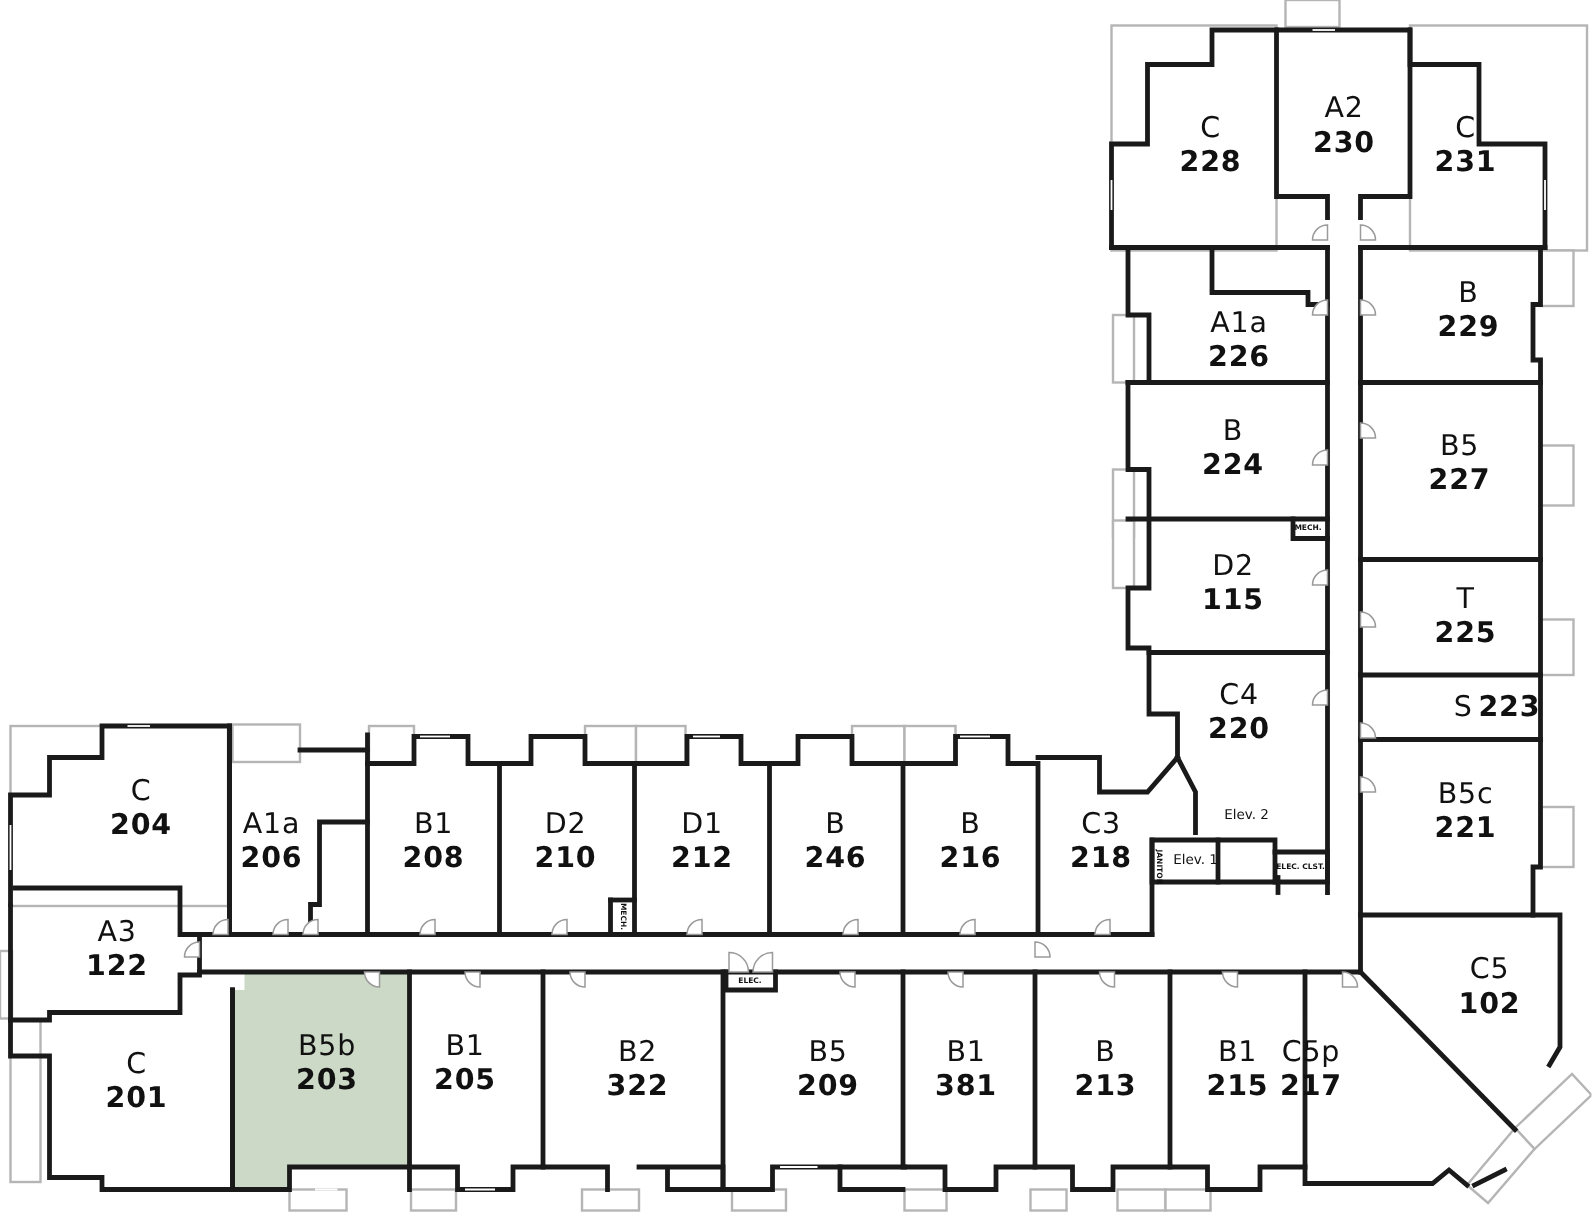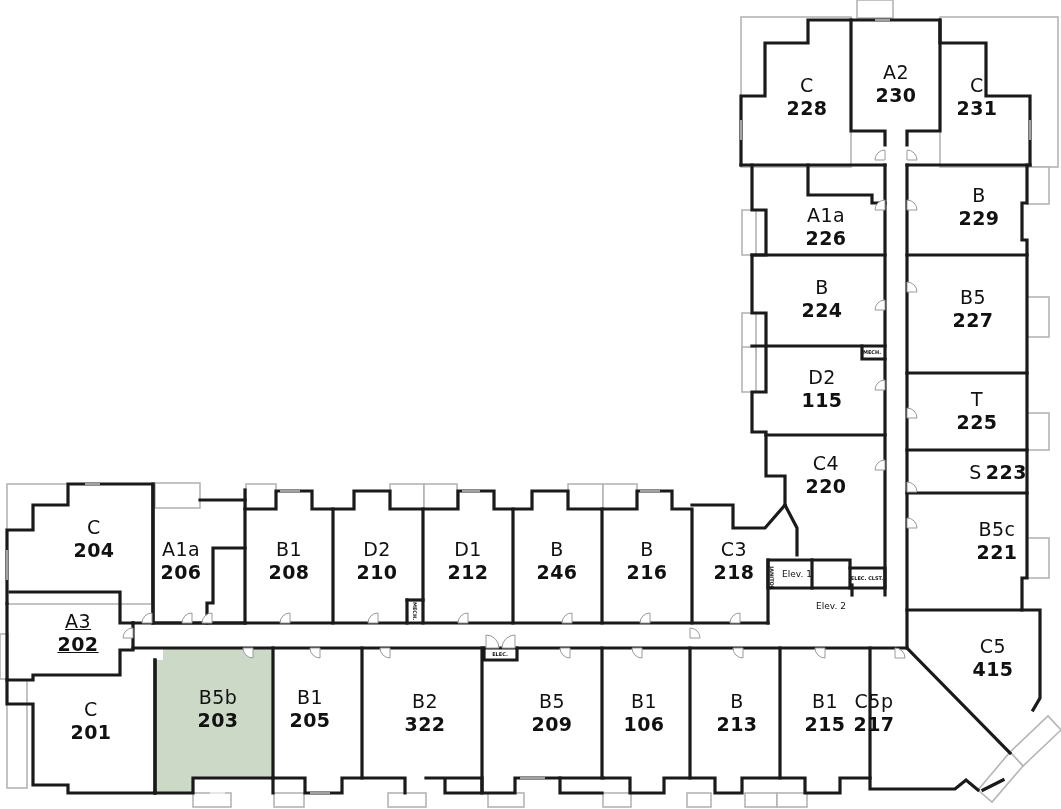--- a/index.html
+++ b/index.html
@@ -217,21 +217,21 @@
     </div>
     <div class="label" style="left: 977px; top: 411px;">
       <span class="type">T</span>
       <span class="num">225</span>
     </div>
     <div class="label" style="left: 826px; top: 475px; text-align: center;">
       <span class="type">C4</span>
       <span class="num">220</span>
     </div>
     <div class="label inline" style="left: 974px; top: 472px; margin-left: 24px;"><span class="type">S</span><span class="num">223</span></div>
-    <div class="label" style="left: 977px; top: 541px; margin-left: 20px;">
+    <div class="label" style="left: 977px; top: 541px;">
       <span class="type">B5c</span>
       <span class="num">221</span>
     </div>
     <div class="label" style="left: 94px; top: 539px;">
       <span class="type">C</span>
       <span class="num">204</span>
     </div>
     <div class="label" style="left: 181px; top: 561px;">
       <span class="type">A1a</span>
       <span class="num">206</span>
@@ -253,27 +253,27 @@
       <span class="num">246</span>
     </div>
     <div class="label" style="left: 647px; top: 561px;">
       <span class="type">B</span>
       <span class="num">216</span>
     </div>
     <div class="label" style="left: 734px; top: 561px;">
       <span class="type">C3</span>
       <span class="num">218</span>
     </div>
-    <div class="label" style="left: 78px; top: 633px; text-decoration: underline;">
+    <div class="label" style="left: 78px; top: 633px;">
       <span class="type">A3</span>
-      <span class="num">202</span>
+      <span class="num">122</span>
     </div>
     <div class="label" style="left: 993px; top: 658px;">
       <span class="type">C5</span>
-      <span class="num">415</span>
+      <span class="num">102</span>
     </div>
     <div class="label" style="left: 91px; top: 721px;">
       <span class="type">C</span>
       <span class="num">201</span>
     </div>
     <div class="label" style="left: 218px; top: 709px;">
       <span class="type">B5b</span>
       <span class="num">203</span>
     </div>
     <div class="label" style="left: 310px; top: 709px;">
@@ -283,35 +283,35 @@
     <div class="label" style="left: 425px; top: 713px;">
       <span class="type">B2</span>
       <span class="num">322</span>
     </div>
     <div class="label" style="left: 552px; top: 713px;">
       <span class="type">B5</span>
       <span class="num">209</span>
     </div>
     <div class="label" style="left: 644px; top: 713px;">
       <span class="type">B1</span>
-      <span class="num">106</span>
+      <span class="num">381</span>
     </div>
     <div class="label" style="left: 737px; top: 713px;">
       <span class="type">B</span>
       <span class="num">213</span>
     </div>
     <div class="label" style="left: 825px; top: 713px;">
       <span class="type">B1</span>
       <span class="num">215</span>
     </div>
     <div class="label" style="left: 874px; top: 713px;">
       <span class="type">C5p</span>
       <span class="num">217</span>
     </div>
   </div>
 
 <div class="svc" style="left:797px;top:574px;">Elev. 1</div>
-<div class="svc" style="left:831px;top:606px;">Elev. 2</div>
+<div class="svc" style="left:831px;top:544px;">Elev. 2</div>
 <div class="tiny" style="left:867px;top:578px;font-size:5px;">ELEC. CLST.</div>
 <div class="tiny" style="left:872px;top:352px;font-size:5px;">MECH.</div>
 <div class="tiny rot" style="left:415px;top:611px;">MECH.</div>
 <div class="tiny" style="left:500px;top:654px;font-size:5px;">ELEC.</div>
 <div class="tiny rot" style="left:772px;top:578px;">JANITOR</div>
 
 </body></html>

